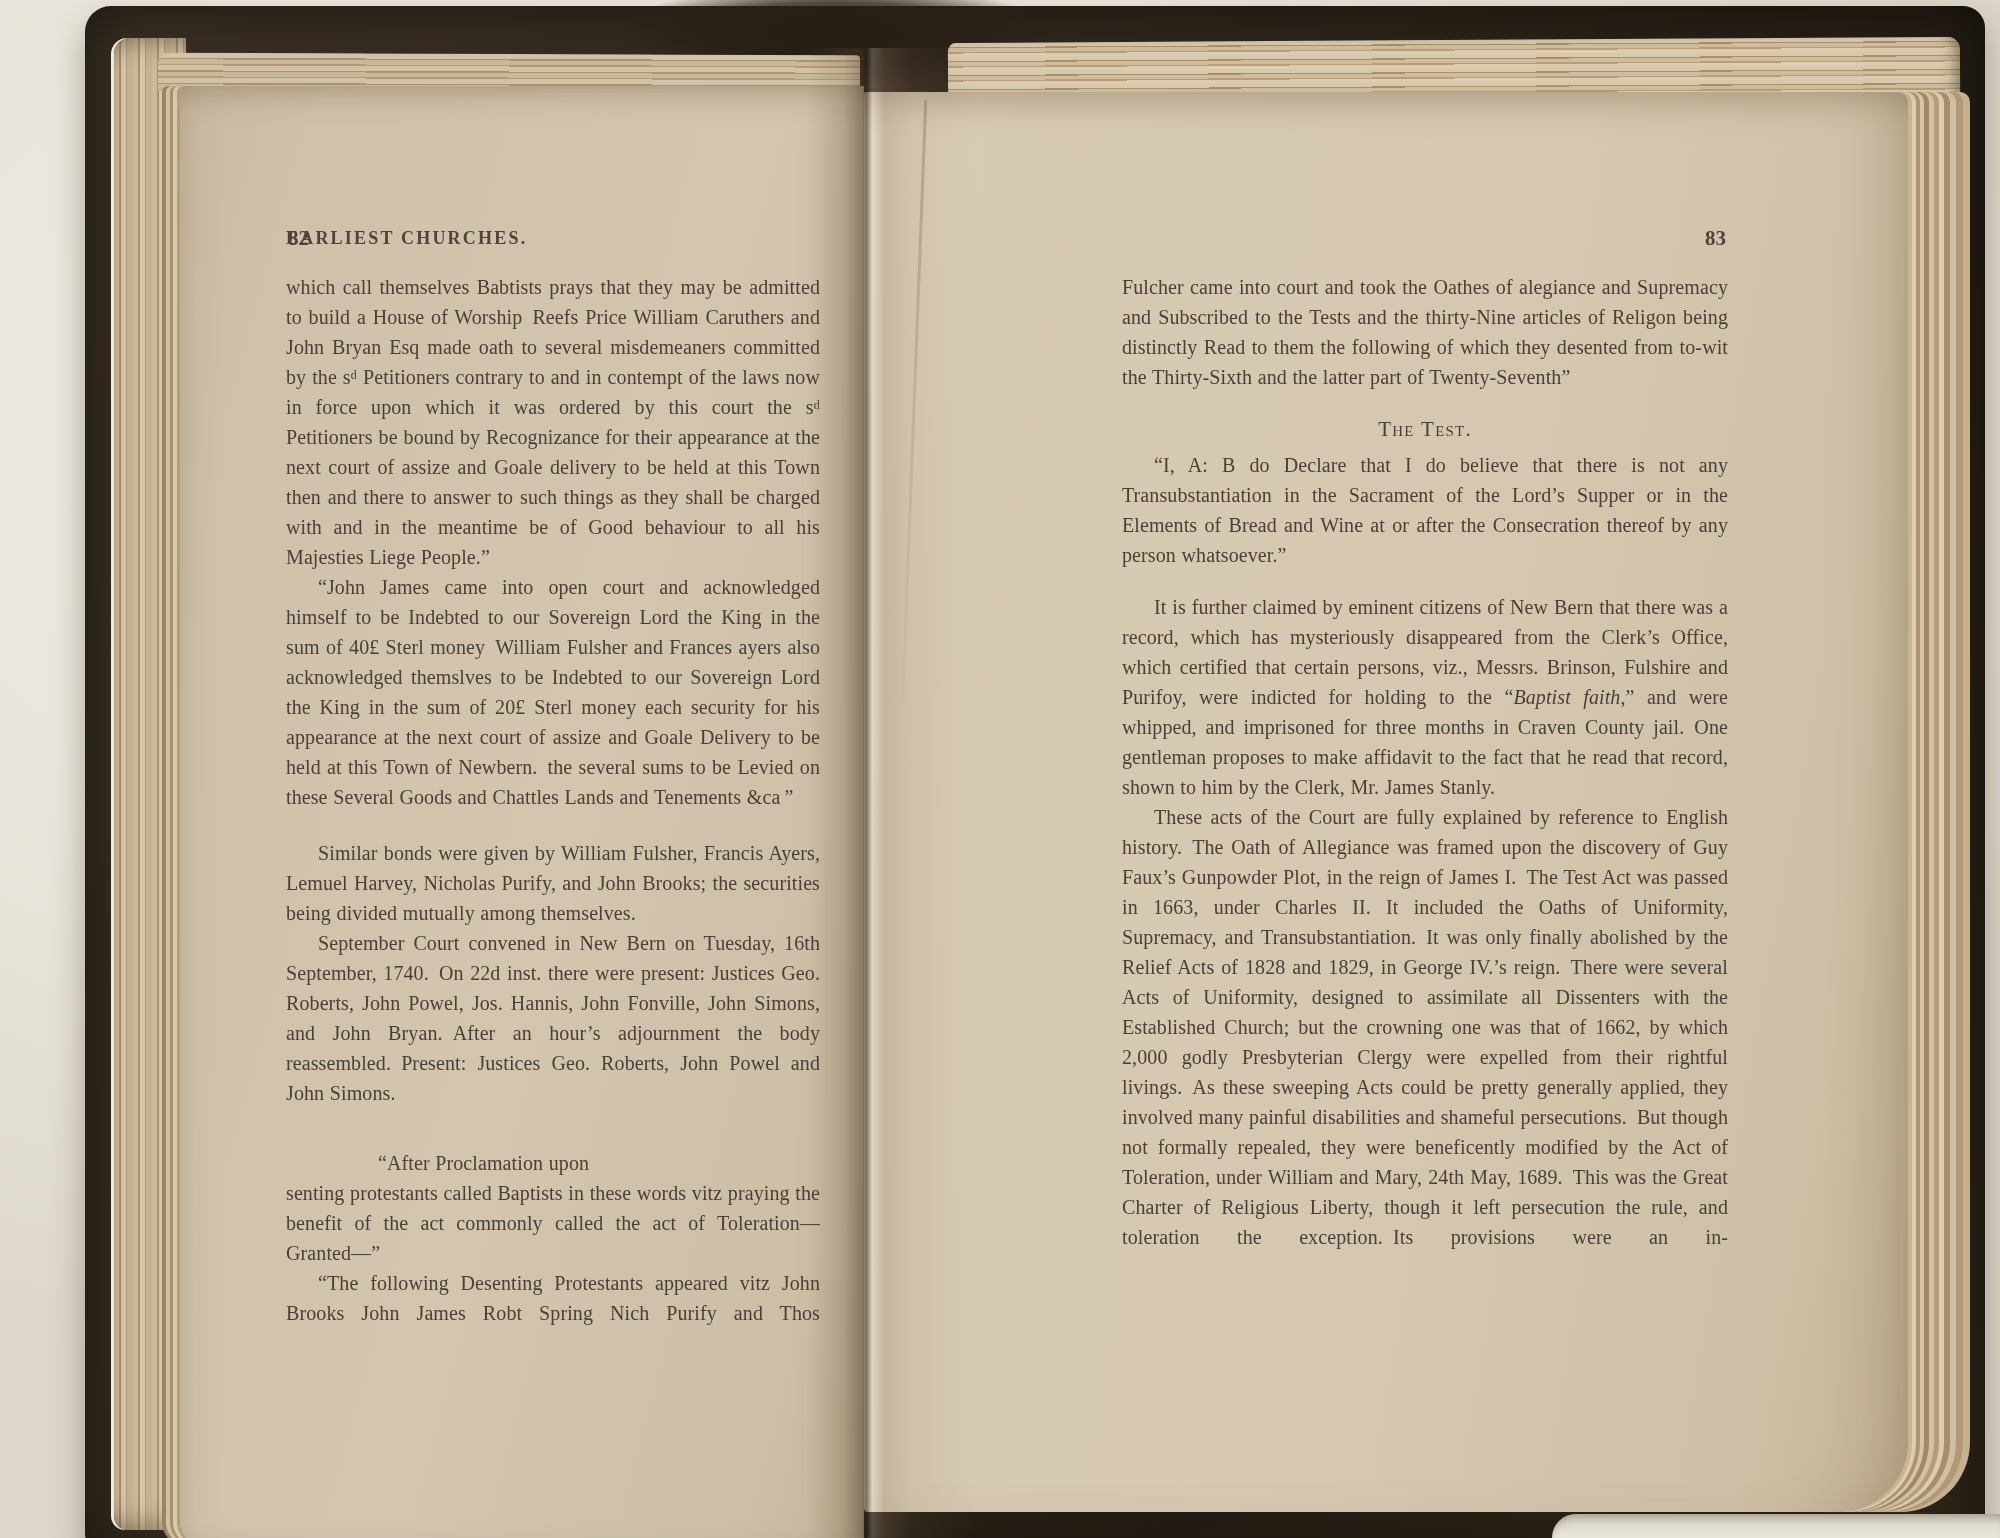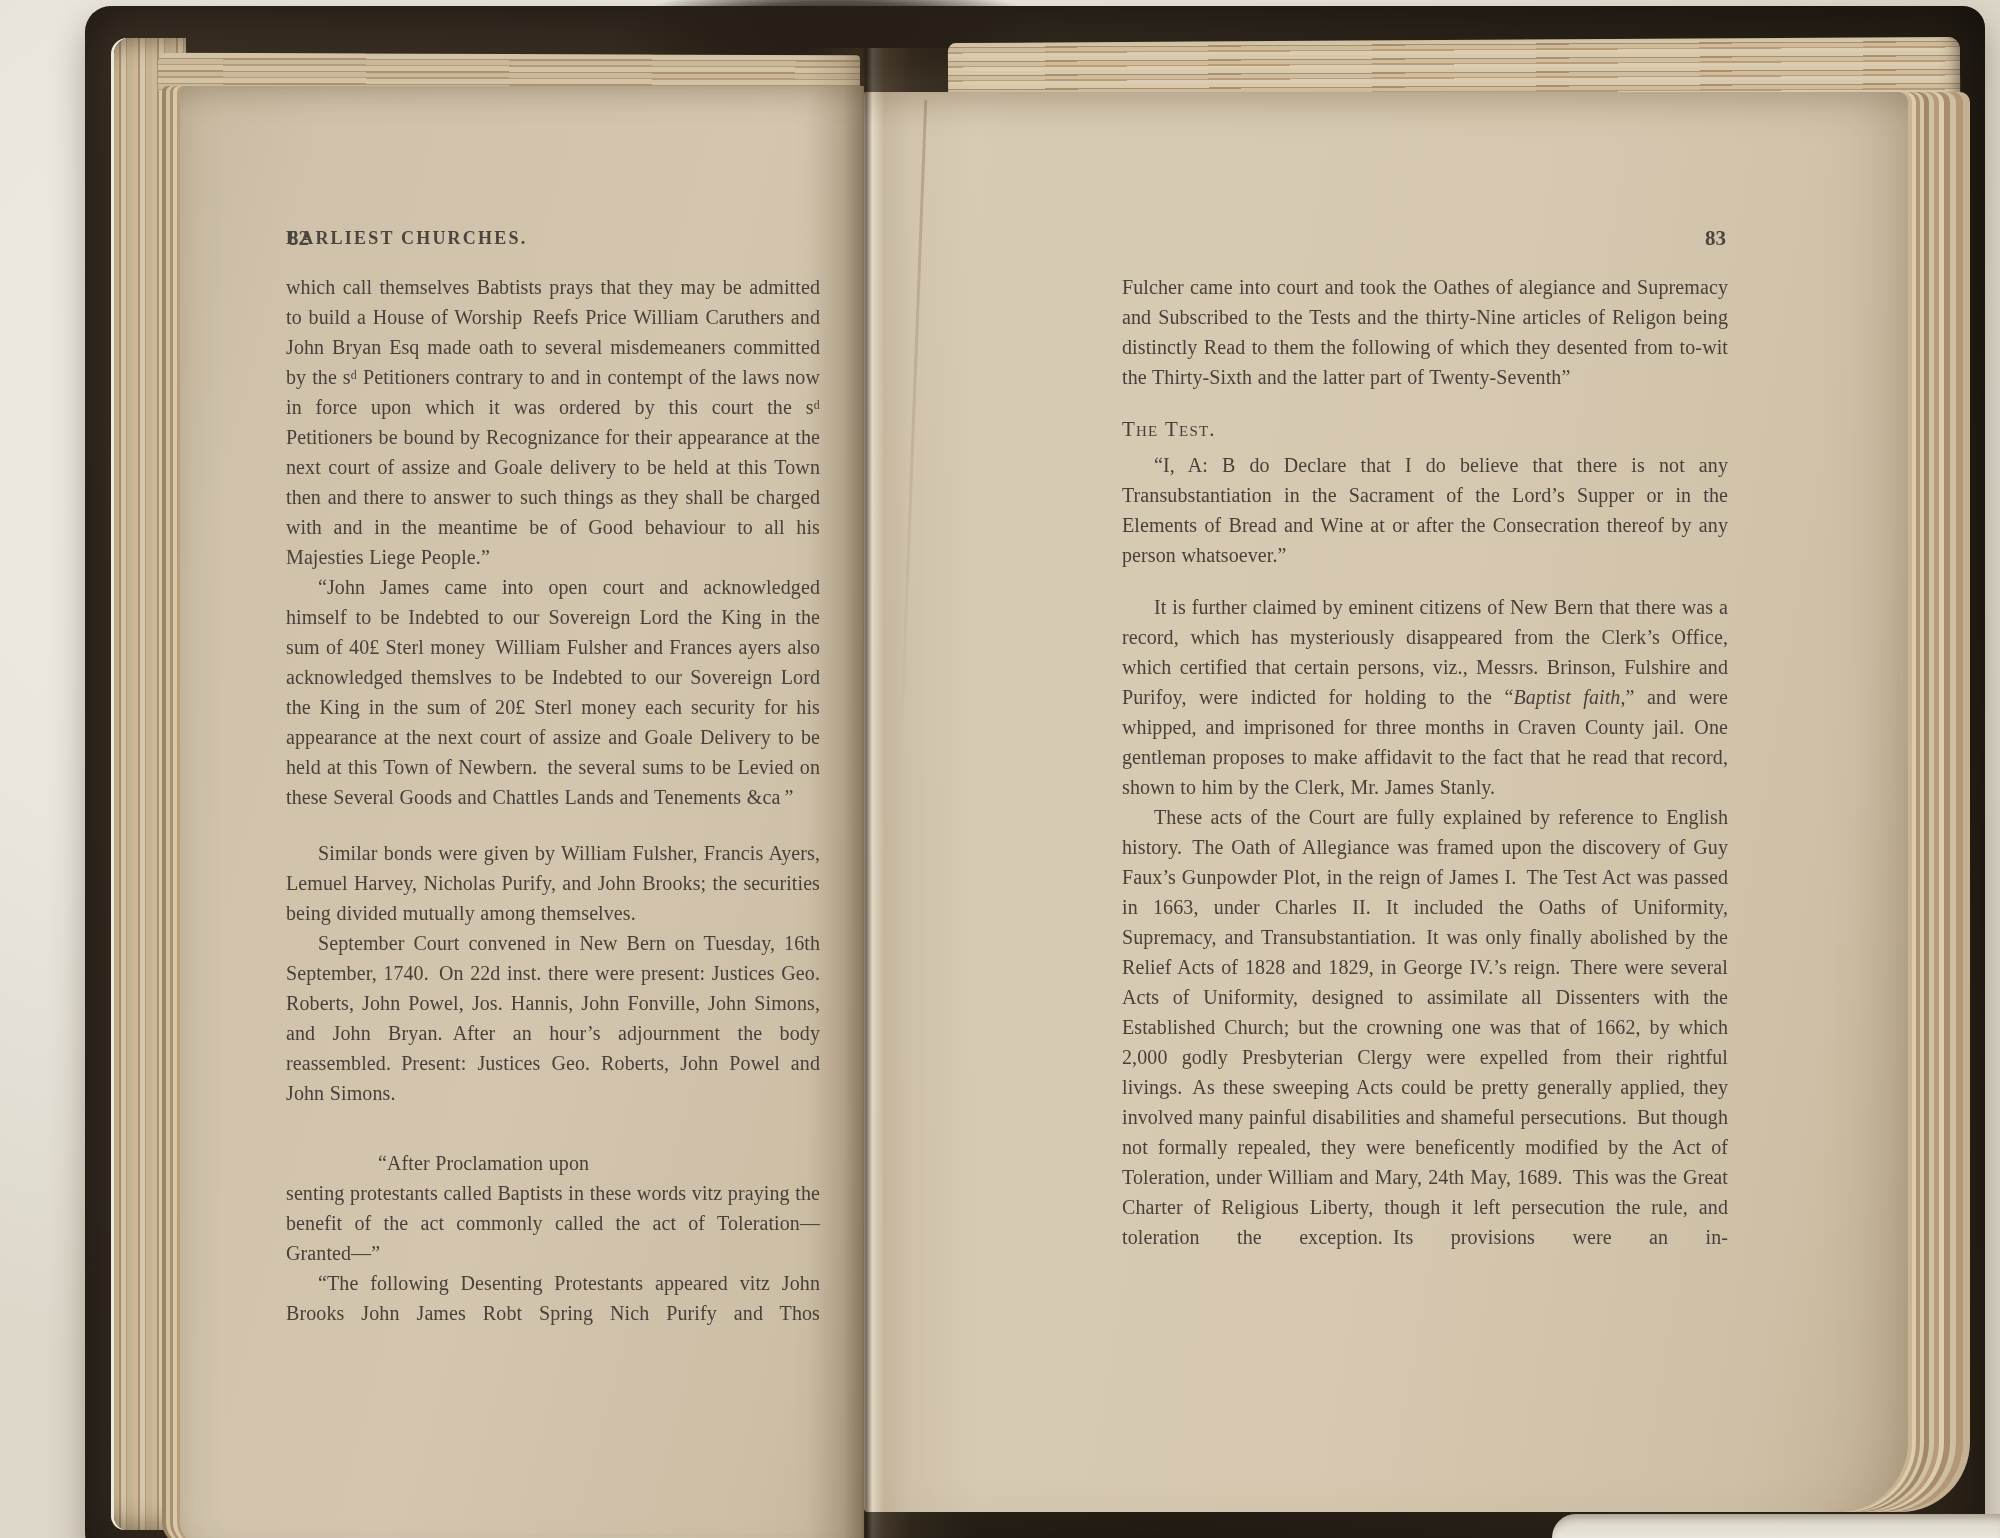--- a/index.html
+++ b/index.html
@@ -93,21 +93,21 @@
   .pgnum.right{right:2px;}
   .body{font-size:20px;line-height:30px;text-align:justify;letter-spacing:.1px;word-spacing:.5px;}
   .body p{margin:0;}
   .ind{text-indent:32px;}
   .gap-sm{margin-top:22px !important;}
   .gap-md{margin-top:26px !important;}
   .gap-lg{margin-top:40px !important;}
   .proc1{padding-left:92px;text-align:left;}
   .proc2{text-align:right;}
   .last-just{text-align-last:justify;}
-  .sec-head{text-align:left;font-variant:small-caps;letter-spacing:1.2px;font-size:21px;margin-top:22px !important;margin-bottom:6px !important;}
+  .sec-head{text-align:center;font-variant:small-caps;letter-spacing:1.2px;font-size:21px;margin-top:22px !important;margin-bottom:6px !important;}
   .it{font-style:italic;}
   #text-left{left:286px;top:228px;width:534px;}
   #text-right{left:1122px;top:228px;width:606px;}
 </style>
 </head>
 <body>
 
 <div id="stage">
 
   <div class="cover"></div>

